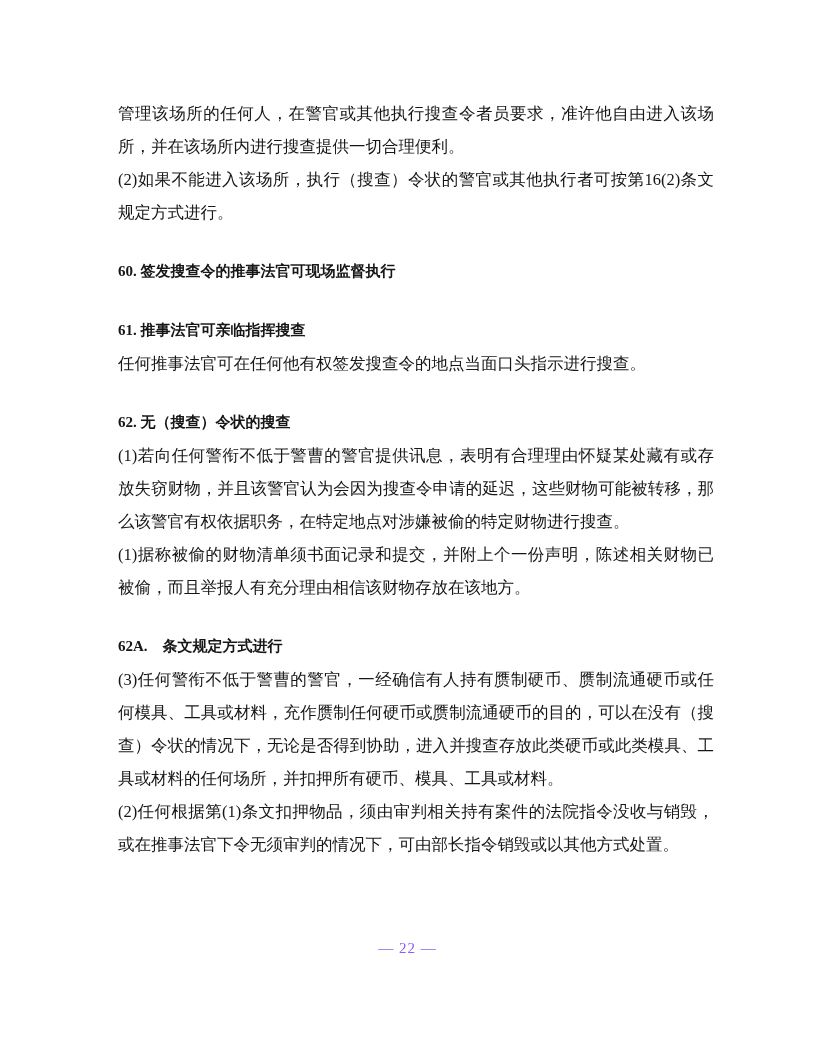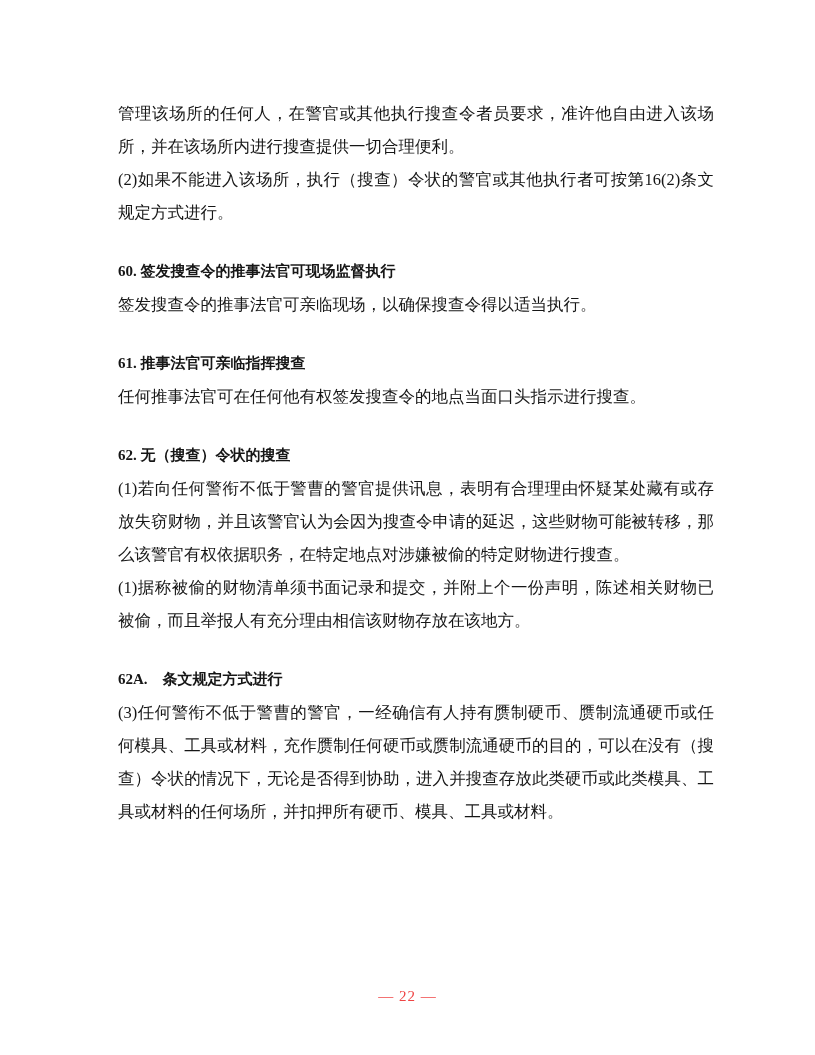--- a/index.html
+++ b/index.html
@@ -37,43 +37,42 @@
     text-align: left;
   }
   .footer {
     position: absolute;
     left: 0;
     right: 0;
     top: 938px;
     text-align: center;
     font-size: 15px;
     line-height: 20px;
-    color: #ef4444;
+    color: #8b5cf6;
     letter-spacing: 1px;
-    margin-top: 48px;
   }
 </style>
 </head>
 <body>
 
 <div class="page">
   <main class="content">
     <p class="body">管理该场所的任何人，在警官或其他执行搜查令者员要求，准许他自由进入该场所，并在该场所内进行搜查提供一切合理便利。</p>
     <p class="body">(2)如果不能进入该场所，执行（搜查）令状的警官或其他执行者可按第16(2)条文规定方式进行。</p>
 
     <h2 class="heading">60. 签发搜查令的推事法官可现场监督执行</h2>
-    <p class="body">签发搜查令的推事法官可亲临现场，以确保搜查令得以适当执行。</p>
 
     <h2 class="heading">61. 推事法官可亲临指挥搜查</h2>
     <p class="body">任何推事法官可在任何他有权签发搜查令的地点当面口头指示进行搜查。</p>
 
     <h2 class="heading">62. 无（搜查）令状的搜查</h2>
     <p class="body">(1)若向任何警衔不低于警曹的警官提供讯息，表明有合理理由怀疑某处藏有或存放失窃财物，并且该警官认为会因为搜查令申请的延迟，这些财物可能被转移，那么该警官有权依据职务，在特定地点对涉嫌被偷的特定财物进行搜查。</p>
     <p class="body">(1)据称被偷的财物清单须书面记录和提交，并附上个一份声明，陈述相关财物已被偷，而且举报人有充分理由相信该财物存放在该地方。</p>
 
     <h2 class="heading">62A.　条文规定方式进行</h2>
     <p class="body">(3)任何警衔不低于警曹的警官，一经确信有人持有赝制硬币、赝制流通硬币或任何模具、工具或材料，充作赝制任何硬币或赝制流通硬币的目的，可以在没有（搜查）令状的情况下，无论是否得到协助，进入并搜查存放此类硬币或此类模具、工具或材料的任何场所，并扣押所有硬币、模具、工具或材料。</p>
+    <p class="body">(2)任何根据第(1)条文扣押物品，须由审判相关持有案件的法院指令没收与销毁，或在推事法官下令无须审判的情况下，可由部长指令销毁或以其他方式处置。</p>
   </main>
 
   <footer class="footer">
     <span>— 22 —</span>
   </footer>
 </div>
 
 </body></html>

